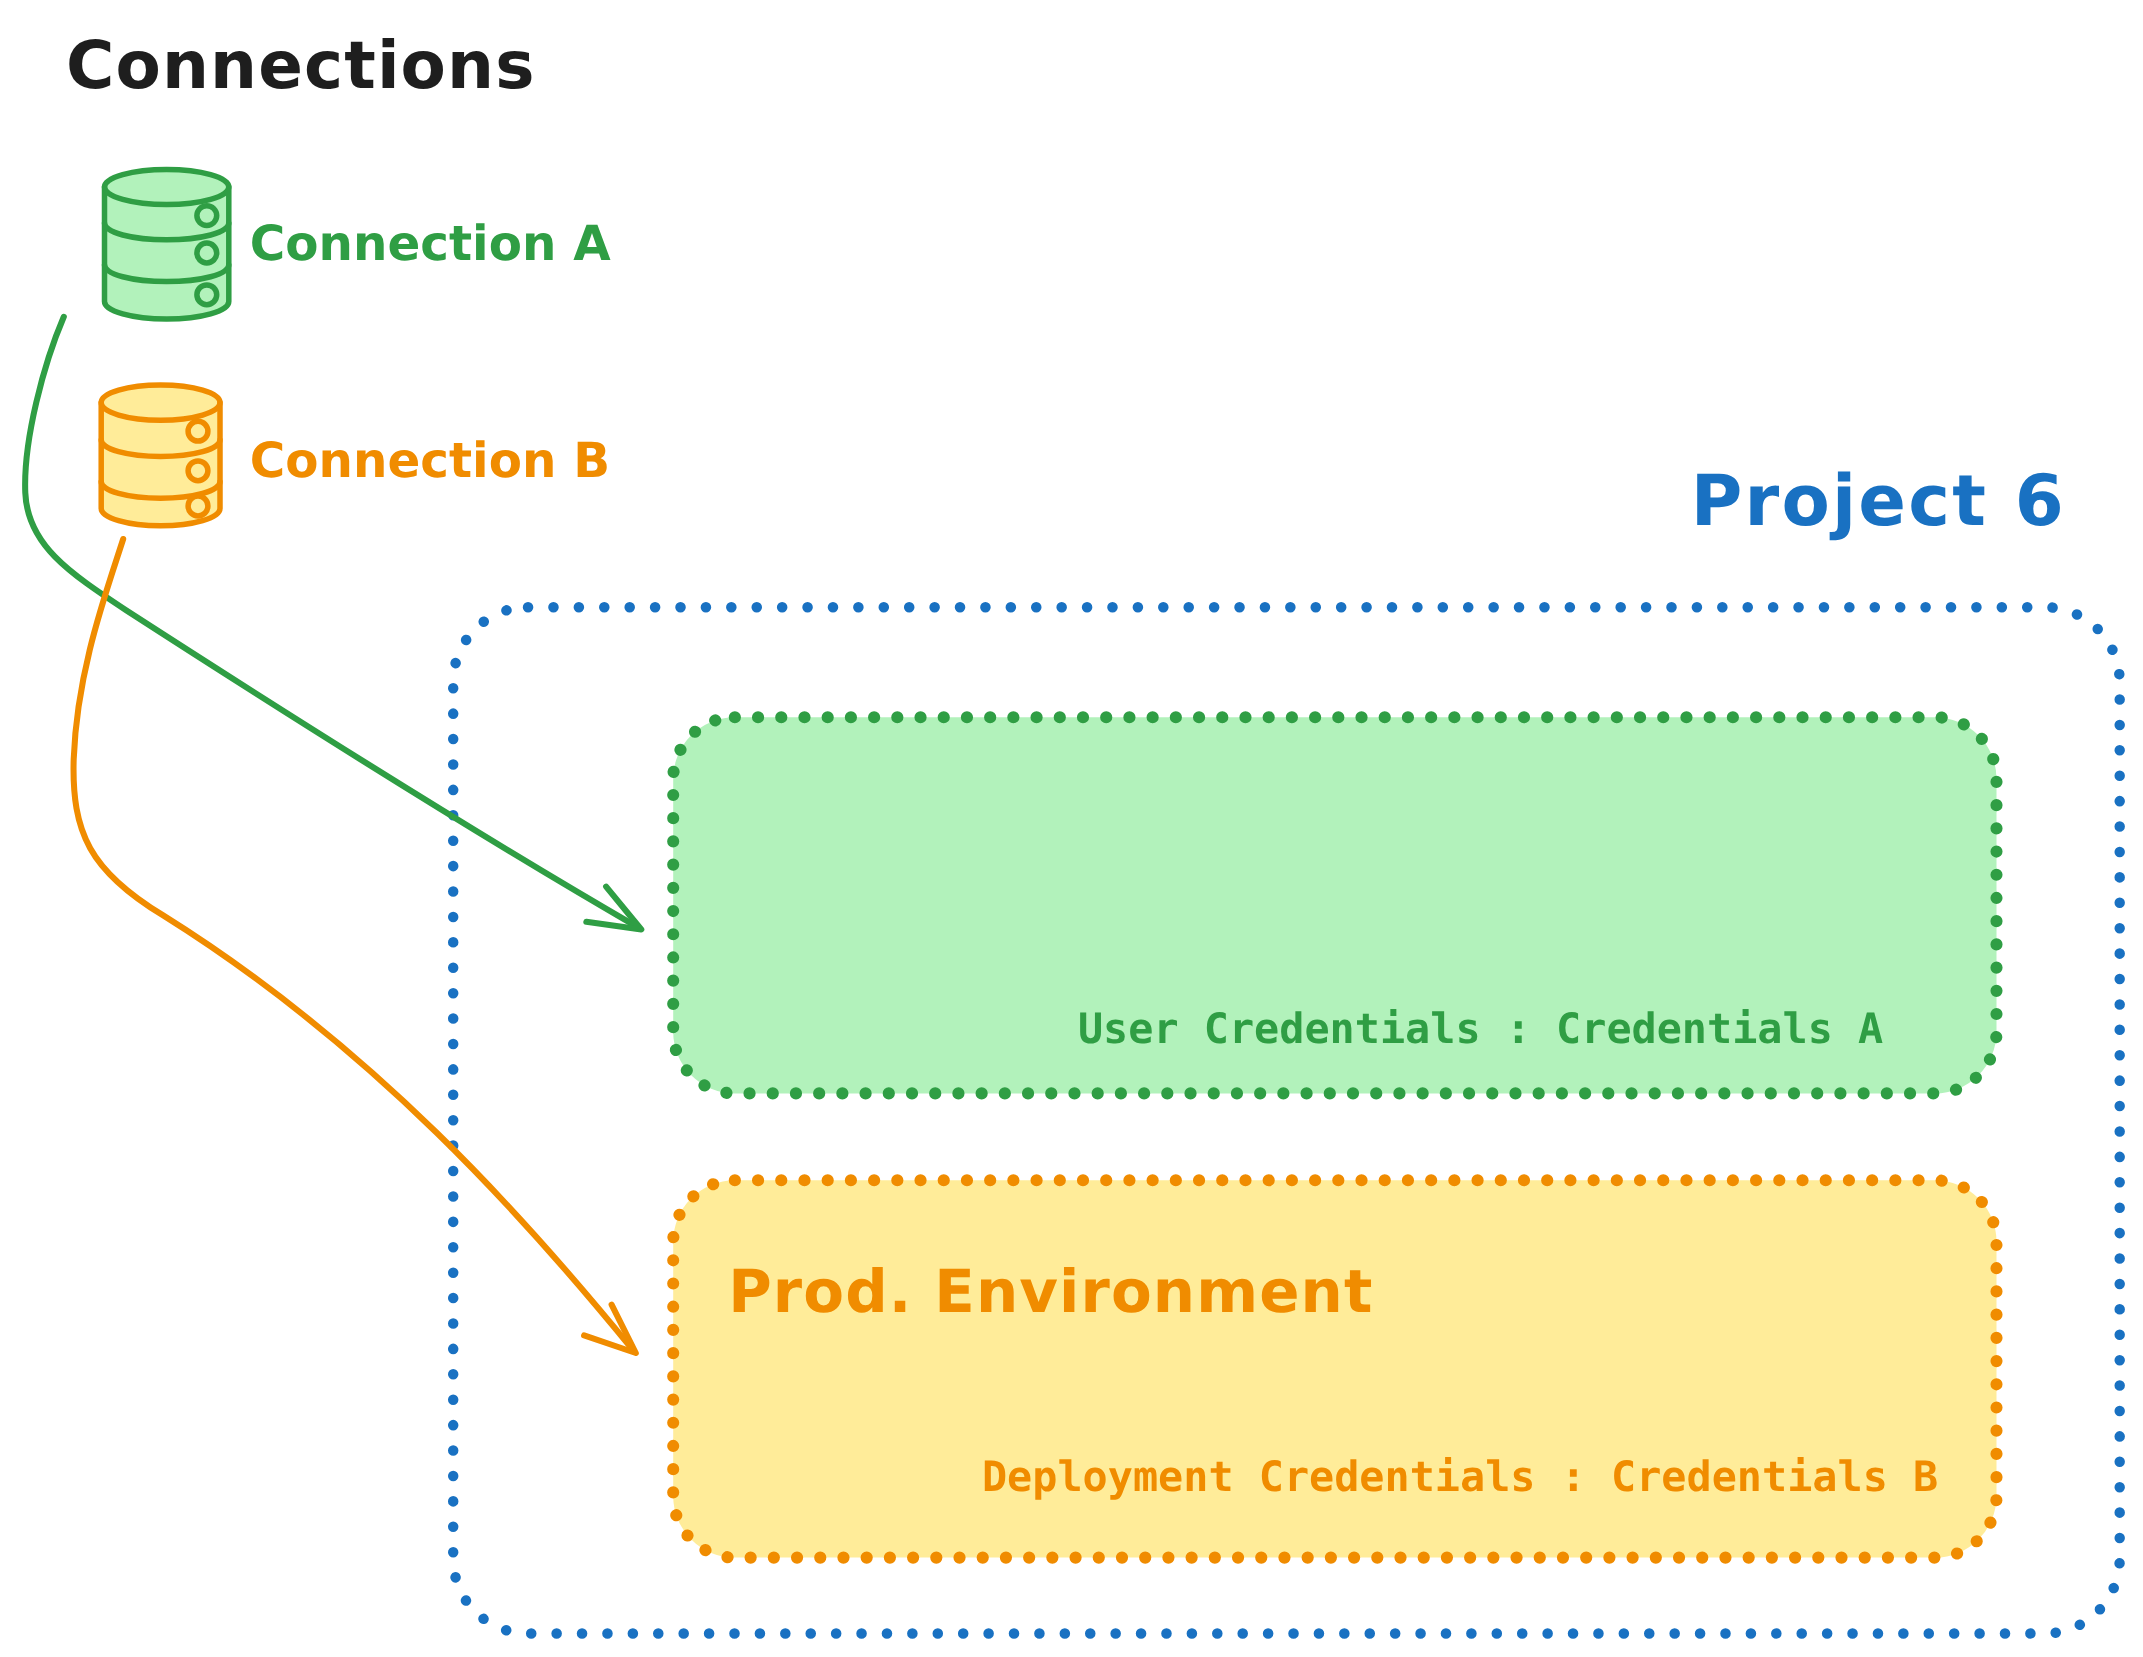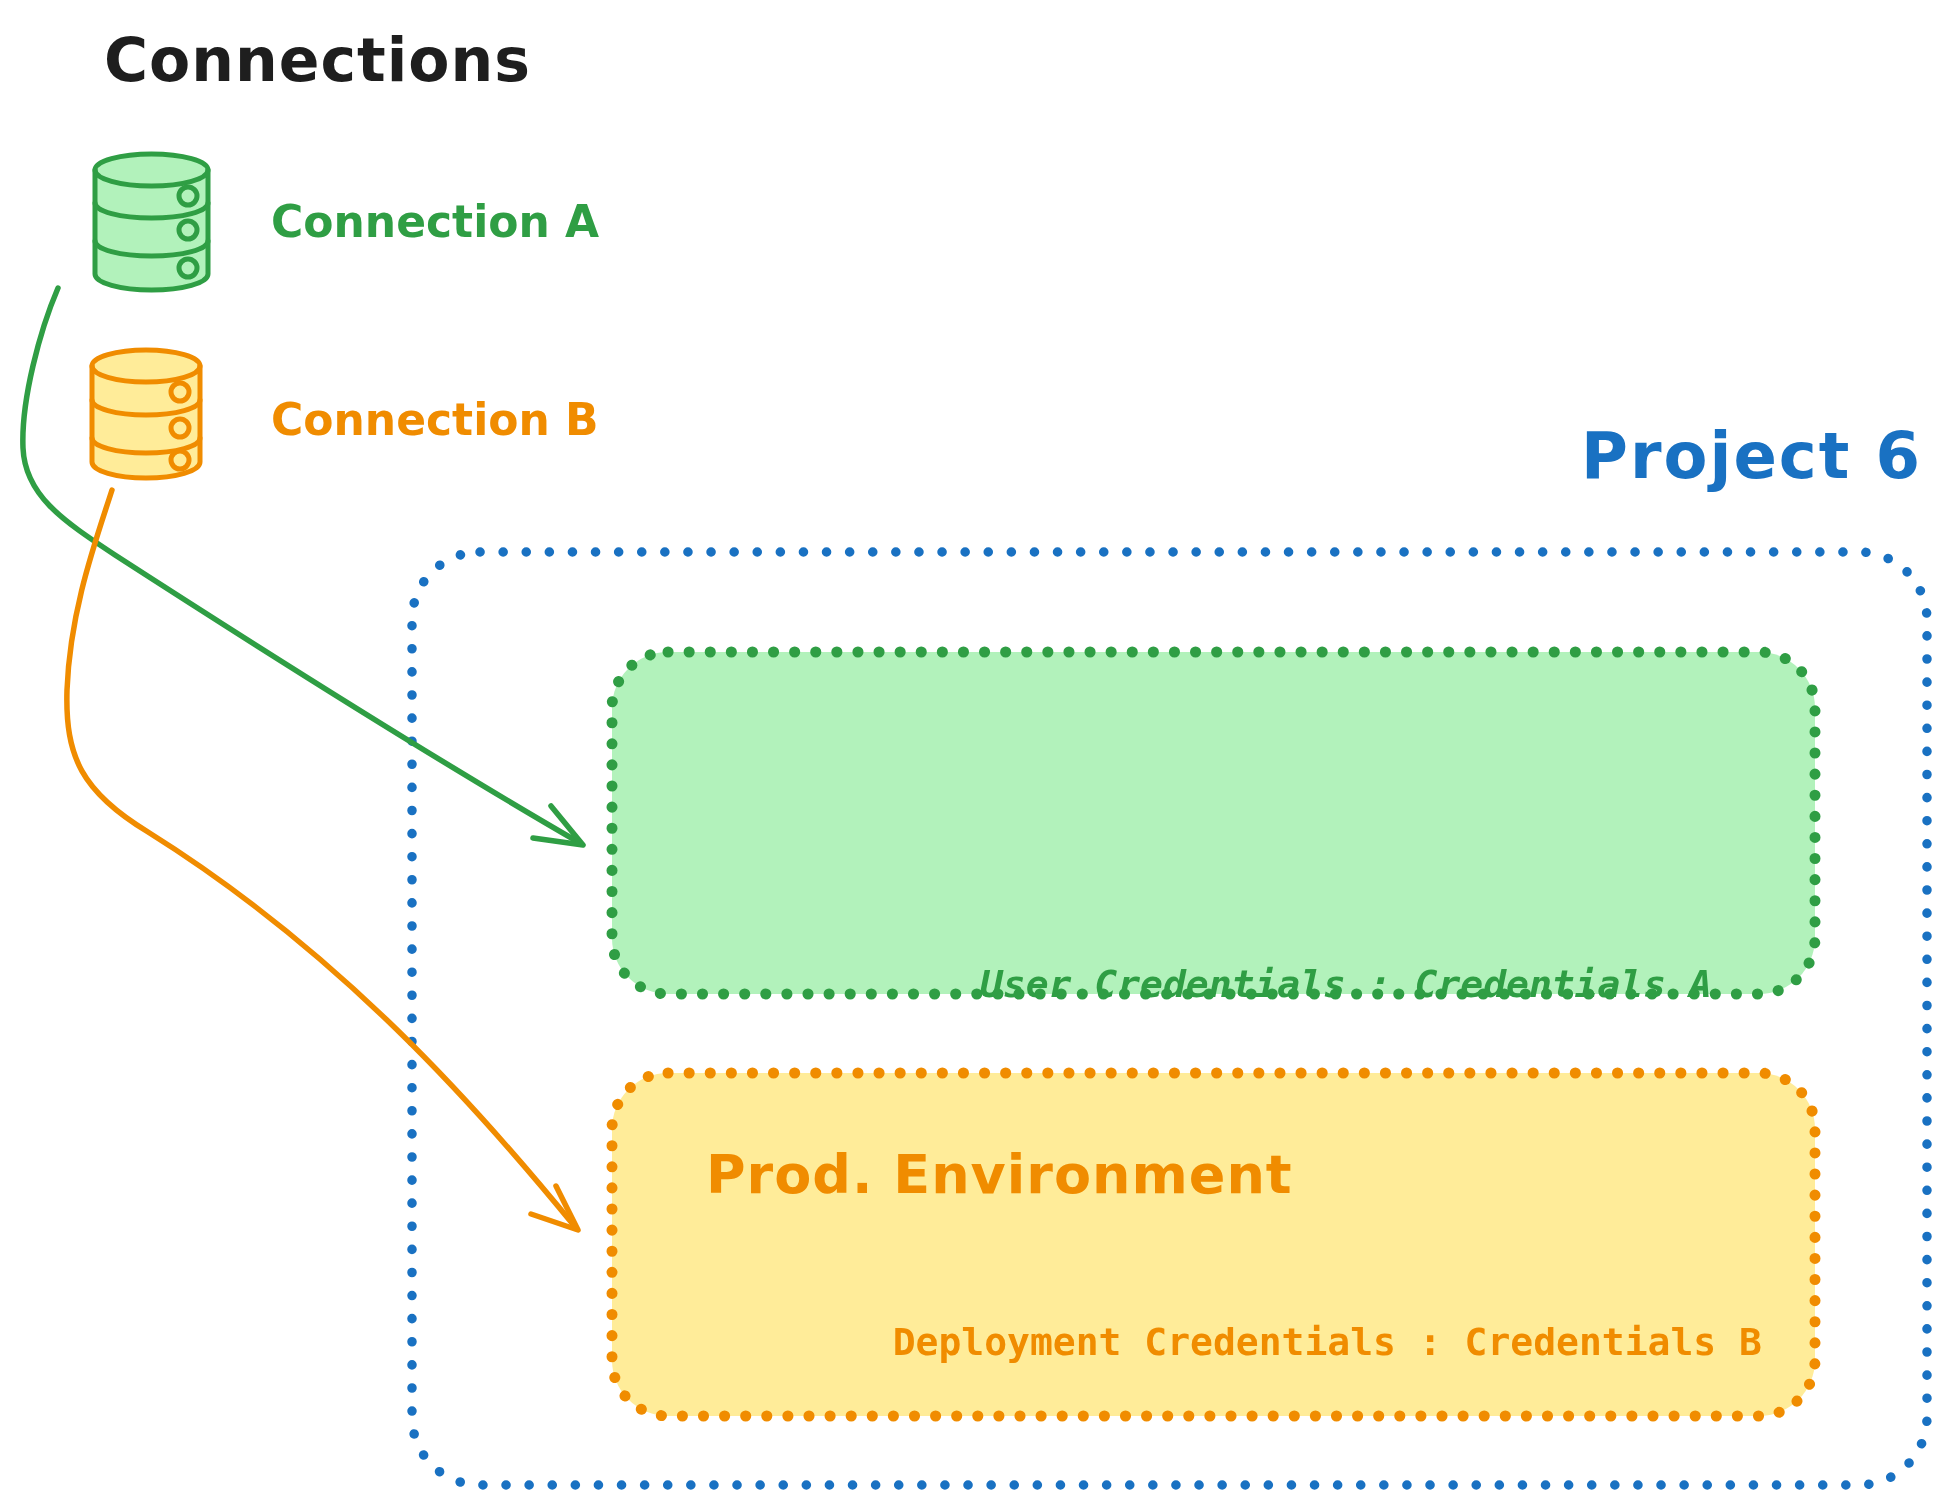--- a/index.html
+++ b/index.html
@@ -68,21 +68,20 @@
     stroke-width: 5.5;
     fill: none;
     stroke-linecap: round;
     stroke-linejoin: round;
   }
   
   .txt {
     position: absolute;
     white-space: nowrap;
     line-height: 1;
-    margin-left: 44px;
   }
   .title-main {
     left: 60px;
     top: 30px;
     font-size: 60px;
     font-weight: 700;
     color: var(--black, #1e1e1e);
     letter-spacing: 1px;
   }
   .conn-label {
@@ -106,21 +105,21 @@
     font-weight: 600;
     letter-spacing: 1px;
   }
   .dev-label { left: 655px; top: 700px; color: var(--green-stroke, #2f9e44); }
   .prod-label { left: 662px; top: 1148px; color: var(--orange-stroke, #f08c00); }
   .cred-text {
     font-family: "DejaVu Sans Mono", monospace;
     font-size: 38px;
     font-weight: 700;
   }
-  .cred-a { right: 236px; top: 965px; color: var(--green-stroke, #2f9e44); font-style: italic; }
+  .cred-a { right: 236px; top: 916px; color: var(--green-stroke, #2f9e44); }
   .cred-b { right: 186px; top: 1323px; color: var(--orange-stroke, #f08c00); }
 </style>
 </head>
 <body>
 
 <div class="canvas">
 
   <svg class="layer" width="1948" height="1506" viewBox="0 0 1948 1506">
 
     <rect class="project-box" x="412" y="552" width="1515" height="933" rx="68" ry="68"></rect>

